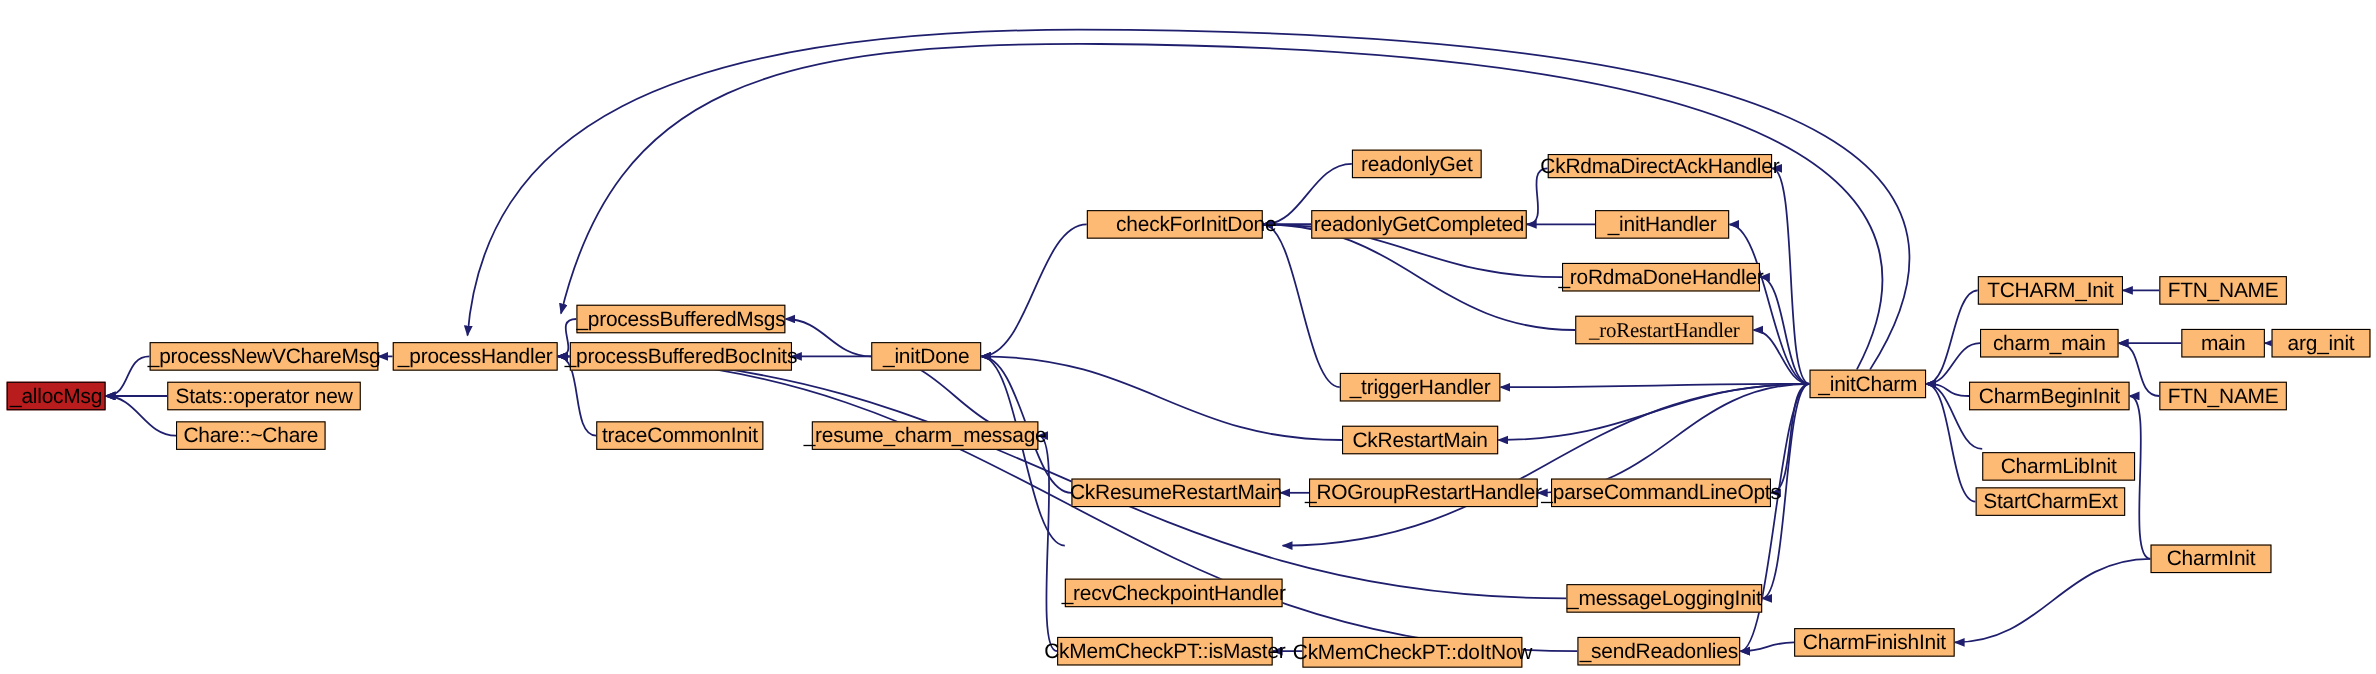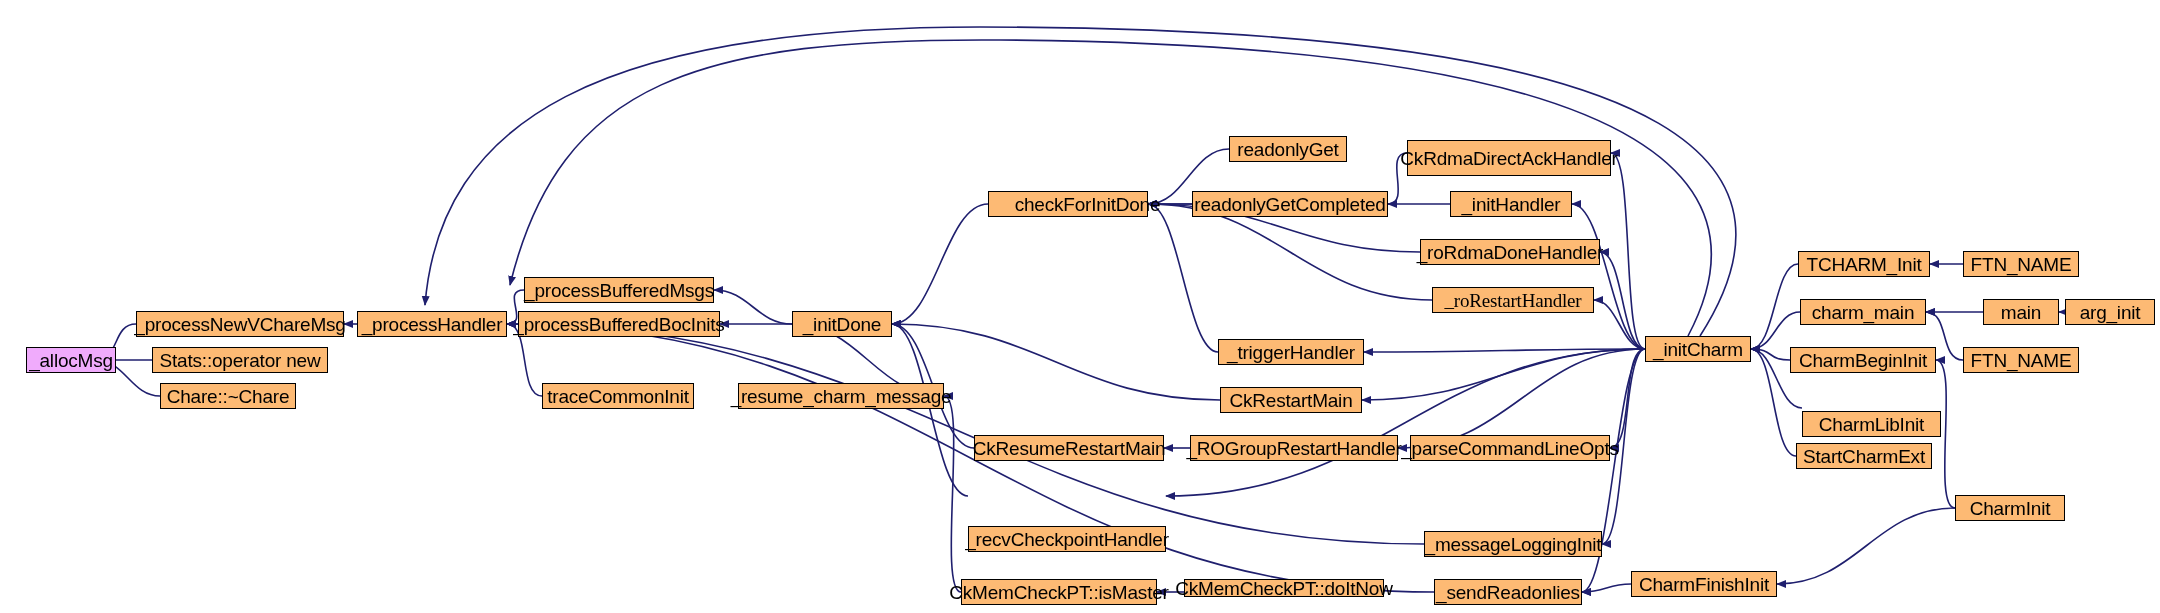--- a/index.html
+++ b/index.html
@@ -27,22 +27,21 @@
     font-size:19px;
     line-height:1;
     display:flex;
     align-items:center;
     justify-content:center;
     white-space:nowrap;
     letter-spacing:-0.2px;
     padding:0 6px;
   }
   .node.highlight{
-    background:#f0abfc;
-    margin-left:20px;
+    background:#b91c1c;
   }
 </style>
 </head>
 <body>
 
 <div id="canvas">
 
   <svg id="edges" viewBox="0 0 2160 613" width="2160" height="613" xmlns="http://www.w3.org/2000/svg">
     <defs>
       <marker id="arrow" markerWidth="10" markerHeight="10" refX="9" refY="4" orient="auto" markerUnits="userSpaceOnUse">
@@ -154,27 +153,27 @@
       </div>
       <div class="node" style="left: 974px; top: 435px; width: 190px; height: 26px;">
         <span>CkResumeRestartMain</span>
       </div>
       <div class="node" style="left: 968px; top: 483px; width: 198px; height: 26px; margin-top: 43px;">
         <span>_recvCheckpointHandler</span>
       </div>
       <div class="node" style="left: 961px; top: 579px; width: 196px; height: 26px;">
         <span>CkMemCheckPT::isMaster</span>
       </div>
-      <div class="node" style="left: 1184px; top: 579px; width: 200px; height: 18px;">
+      <div class="node" style="left: 1184px; top: 579px; width: 200px; height: 28px;">
         <span>CkMemCheckPT::doItNow</span>
       </div>
       <div class="node" style="left: 1190px; top: 435px; width: 208px; height: 26px;">
         <span>_ROGroupRestartHandler</span>
       </div>
-      <div class="node" style="left: 1407px; top: 140px; width: 204px; height: 36px;">
+      <div class="node" style="left: 1407px; top: 140px; width: 204px; height: 22px;">
         <span>CkRdmaDirectAckHandler</span>
       </div>
       <div class="node" style="left: 1450px; top: 191px; width: 122px; height: 26px;">
         <span>_initHandler</span>
       </div>
       <div class="node" style="left: 1420px; top: 239px; width: 180px; height: 26px;">
         <span>_roRdmaDoneHandler</span>
       </div>
       <div class="node" style="left: 1432px; top: 287px; width: 162px; height: 26px; font-family: Liberation Serif, serif;">
         <span>_roRestartHandler</span>

